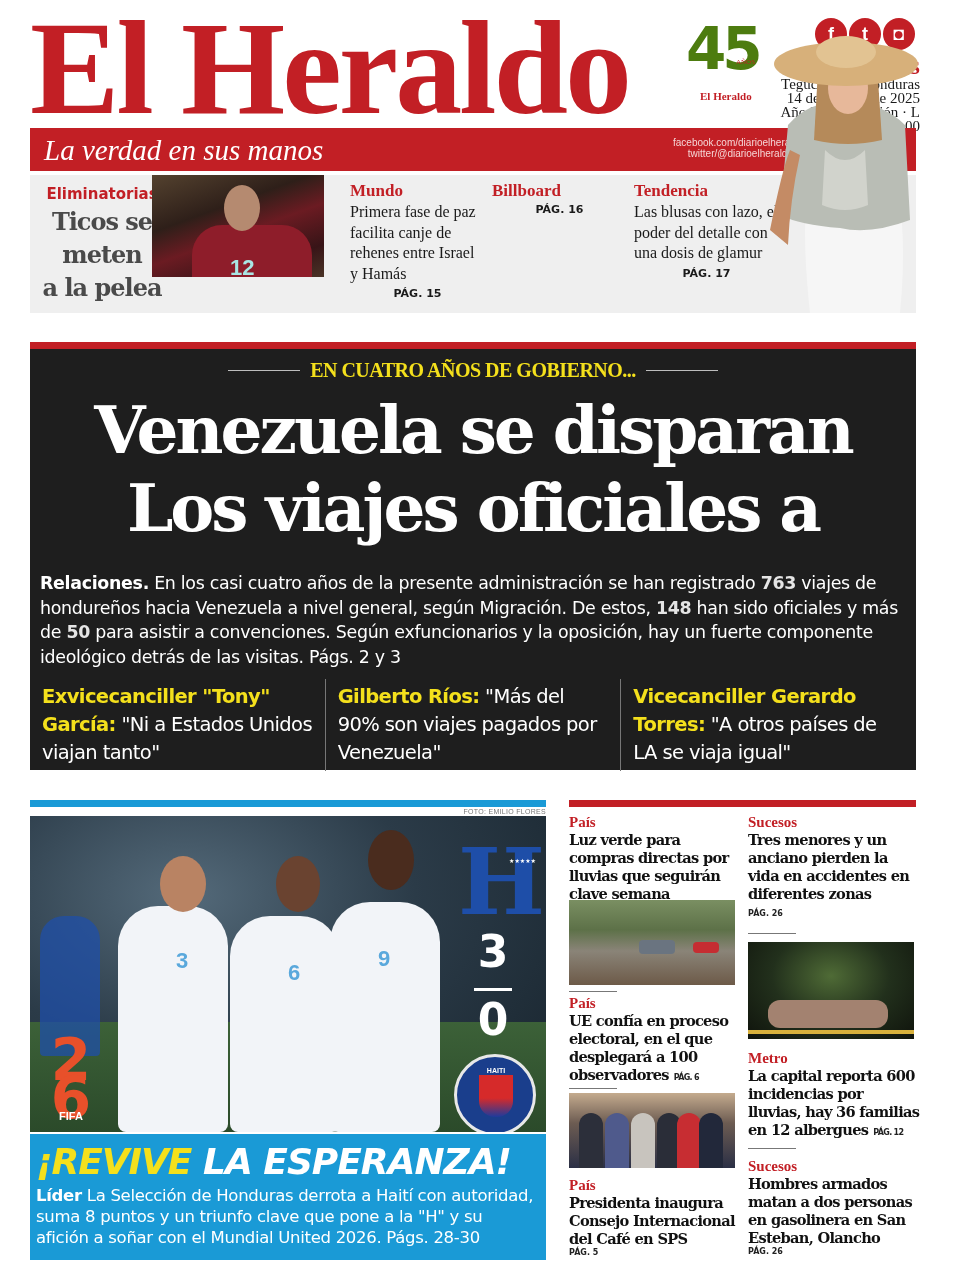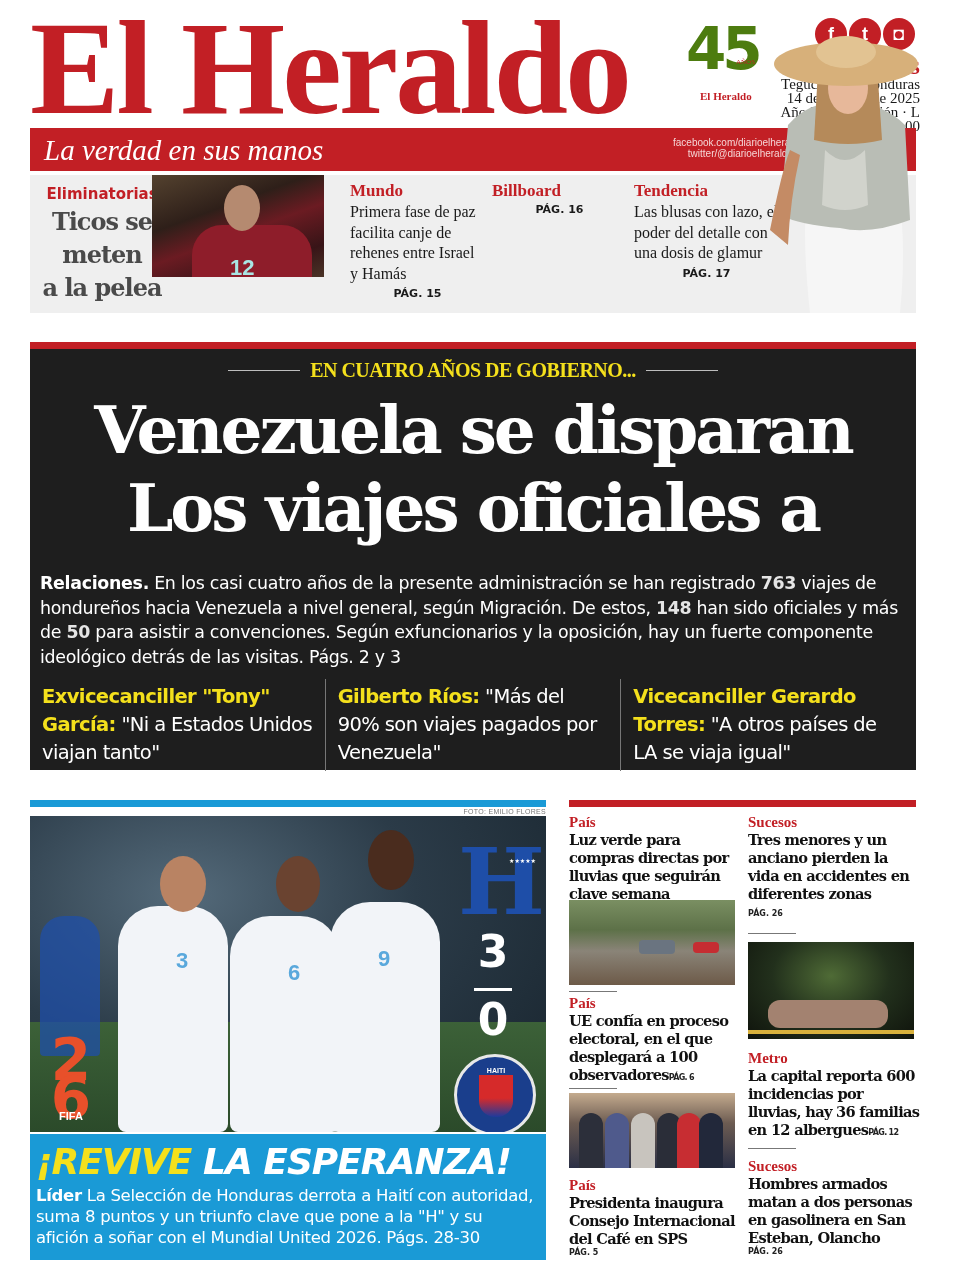--- a/index.html
+++ b/index.html
@@ -97,21 +97,21 @@
   .sports-head .w { color: #ffffff; }
   .sports-body { font-family: "DejaVu Sans", sans-serif; font-size: 16.5px; line-height: 21px; color: #ffffff; margin-top: 3px; letter-spacing: -0.3px; }
   .sports-body b { font-weight: bold; }
 
   
   .side-rule { position: absolute; left: 569px; top: 800px; width: 347px; height: 7px; background: #c21f25; }
   .story { position: absolute; width: 172px; }
   .story .kick { font-family: "Liberation Serif", serif; font-weight: bold; font-size: 15px; line-height: 17px; color: #c21f25; }
   .story .hd { font-family: "DejaVu Serif", serif; font-weight: bold; font-size: 14.6px; line-height: 18px; color: #111; letter-spacing: -0.7px; }
   .story .pg { font-family: "DejaVu Sans", sans-serif; font-weight: bold; font-size: 8px; color: #222; }
-  .story .pg.inline { }
+  .story .pg.inline { margin-left: 5px; }
   .mini-rule { position: absolute; width: 48px; height: 1px; background: #777; }
   .thumb { position: absolute; overflow: hidden; }
   .thumb-slide { background: linear-gradient(180deg, #7a8f62 0%, #5d7148 35%, #8a8478 60%, #6d5a48 100%); }
   .thumb-slide .car1 { position: absolute; left: 70px; top: 40px; width: 36px; height: 14px; background: #6a7480; border-radius: 4px; }
   .thumb-slide .car2 { position: absolute; left: 124px; top: 42px; width: 26px; height: 11px; background: #c52d32; border-radius: 4px; }
   .thumb-night { background: radial-gradient(ellipse at 50% 35%, #4f6b36 0%, #22301c 50%, #0f130c 100%); }
   .thumb-night .log { position: absolute; left: 20px; top: 58px; width: 120px; height: 28px; background: #a38270; border-radius: 12px; }
   .thumb-night .stripe { position: absolute; left: 0; top: 88px; width: 100%; height: 4px; background: #d8b13c; }
   .thumb-people { background: linear-gradient(180deg, #c4ab8e 0%, #6d5c52 40%, #2a2f45 100%); }
   .thumb-people .p { position: absolute; top: 20px; width: 24px; height: 60px; border-radius: 12px 12px 0 0; }

